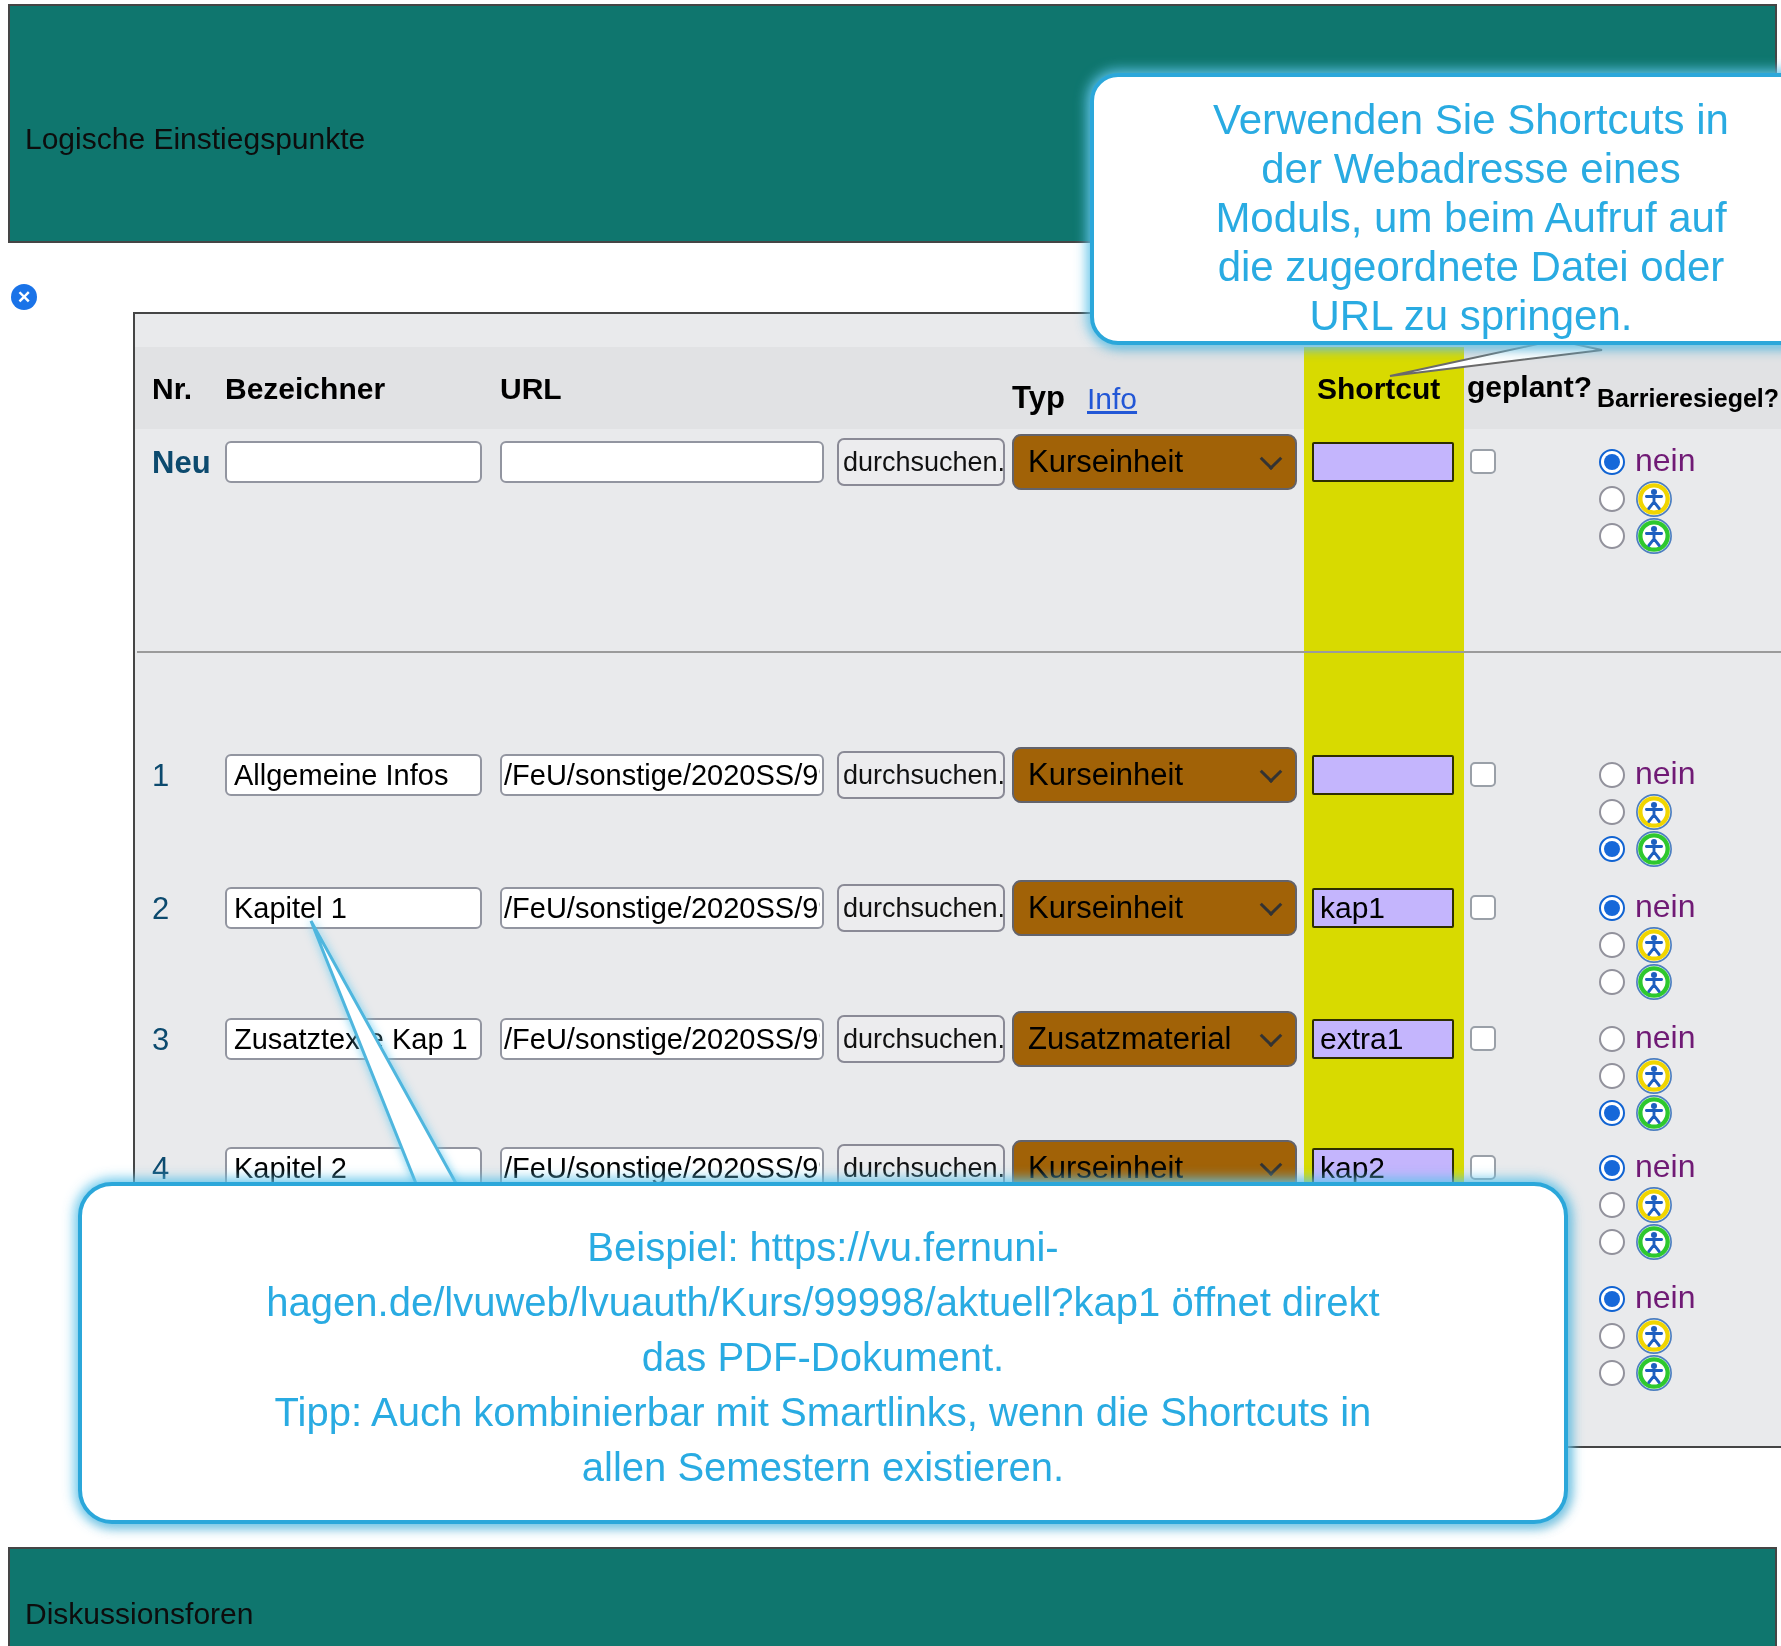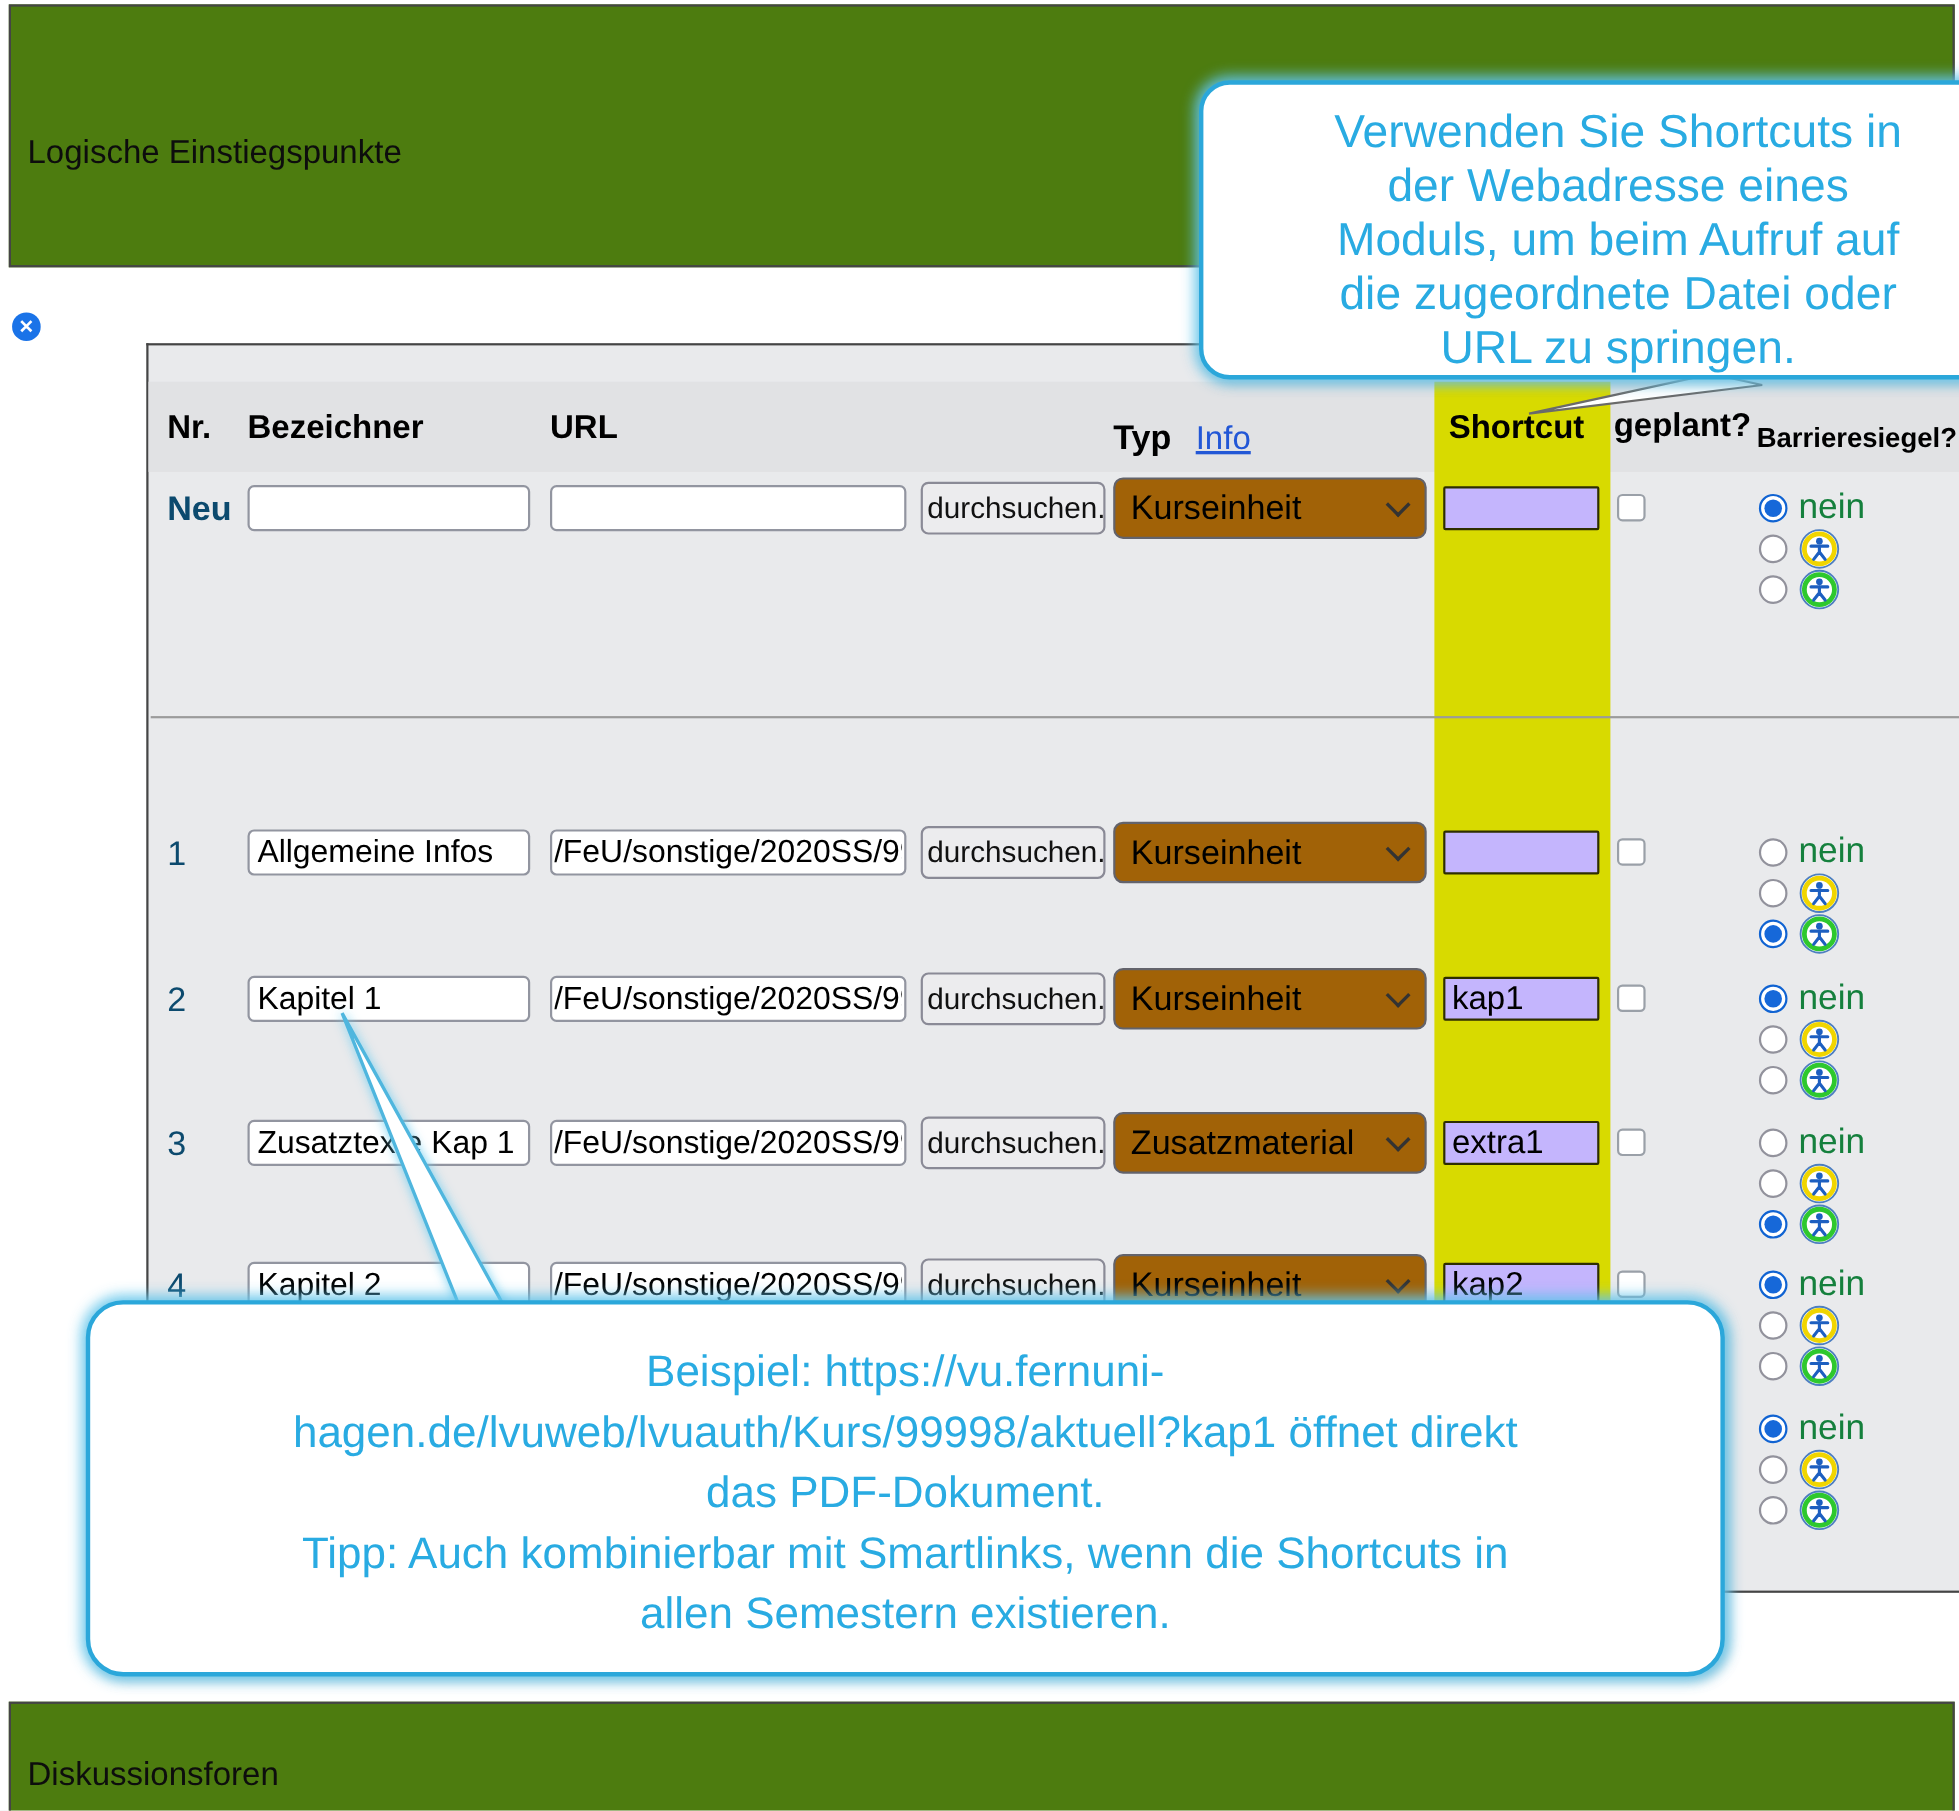--- a/index.html
+++ b/index.html
@@ -1,20 +1,20 @@
 <!DOCTYPE html>
 <html><head>
 <meta charset="utf-8">
 <style>
   html,body{margin:0;padding:0;}
   body{width:1781px;height:1646px;position:relative;overflow:hidden;background:#fff;
        font-family:"Liberation Sans", sans-serif;}
 
   
-  .section-box{position:absolute;background:#4d7c0f;border:2px solid #454545;box-sizing:border-box;}
+  .section-box{position:absolute;background:#0f766e;border:2px solid #454545;box-sizing:border-box;}
   .section-title{position:absolute;font-size:30px;color:#0d0d0d;white-space:nowrap;}
 
   
   .close-btn{position:absolute;left:11px;top:284px;width:26px;height:26px;border-radius:50%;
     background:#1a73e8;color:#fff;font-size:17px;font-weight:bold;display:flex;
     align-items:center;justify-content:center;cursor:pointer;z-index:3;}
 
   
   .entry-table{position:absolute;left:133px;top:312px;width:1648px;height:1136px;
     background:#e9eaec;border-left:2px solid #454545;border-top:2px solid #454545;
@@ -39,21 +39,21 @@
     border-bottom:3px solid #333;transform:translateY(-70%) rotate(45deg);}
   .sc-input{position:absolute;height:40px;background:#c4b5fd;border:2px solid #2e2e00;border-radius:2px;
     box-sizing:border-box;font-family:inherit;font-size:30px;color:#000;padding:0 6px;outline:none;}
   .chk{position:absolute;width:26px;height:25px;background:#fff;border:2px solid #9aa0a8;border-radius:5px;
     box-sizing:border-box;cursor:pointer;}
   .radio{position:absolute;width:26px;height:26px;border-radius:50%;background:#fff;
     border:2px solid #92929c;box-sizing:border-box;cursor:pointer;}
   .radio.sel{border-color:#1063d2;}
   .radio.sel::after{content:"";position:absolute;left:3px;top:3px;width:16px;height:16px;
     border-radius:50%;background:#1668d9;}
-  .nein{position:absolute;font-size:32px;color:#15803d;white-space:nowrap;}
+  .nein{position:absolute;font-size:32px;color:#701a75;white-space:nowrap;}
   .bicon{position:absolute;width:38px;height:38px;}
 
   
   .callout{position:absolute;background:#fff;border:4px solid #2ba7da;box-sizing:border-box;
     color:#29abe2;text-align:center;z-index:10;
     box-shadow:0 0 12px 4px rgba(95,197,236,.85), 3px 4px 10px rgba(120,160,180,.5);}
   .callout-top{left:1090px;top:73px;width:762px;height:272px;border-radius:28px;
     font-size:42px;line-height:49px;padding-top:18px;}
   .callout-bottom{left:78px;top:1182px;width:1490px;height:342px;border-radius:34px;
     font-size:40px;line-height:55px;padding-top:34px;}

